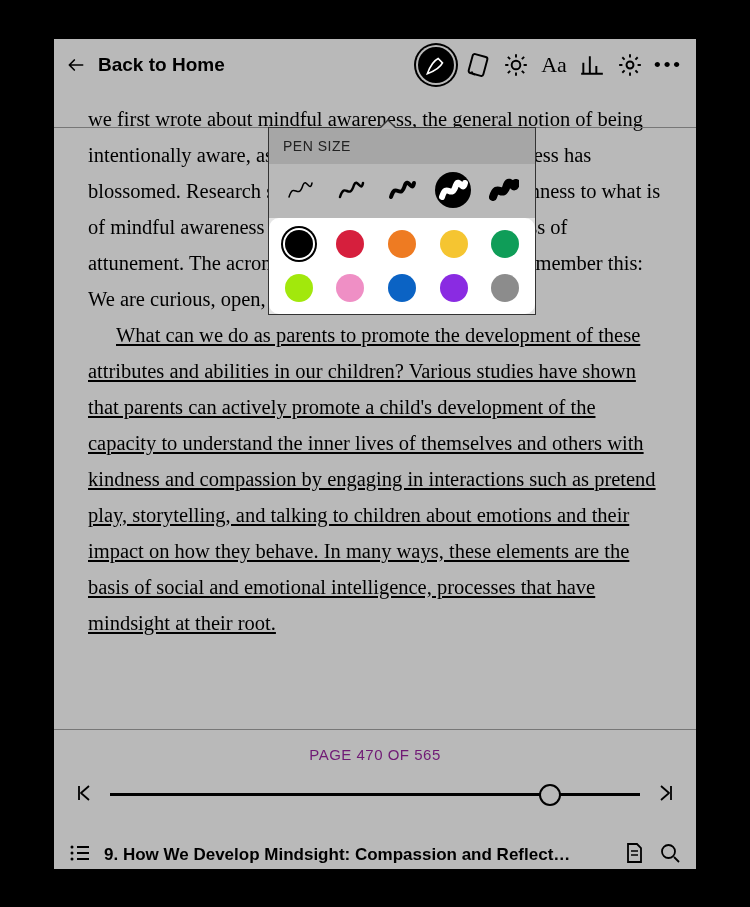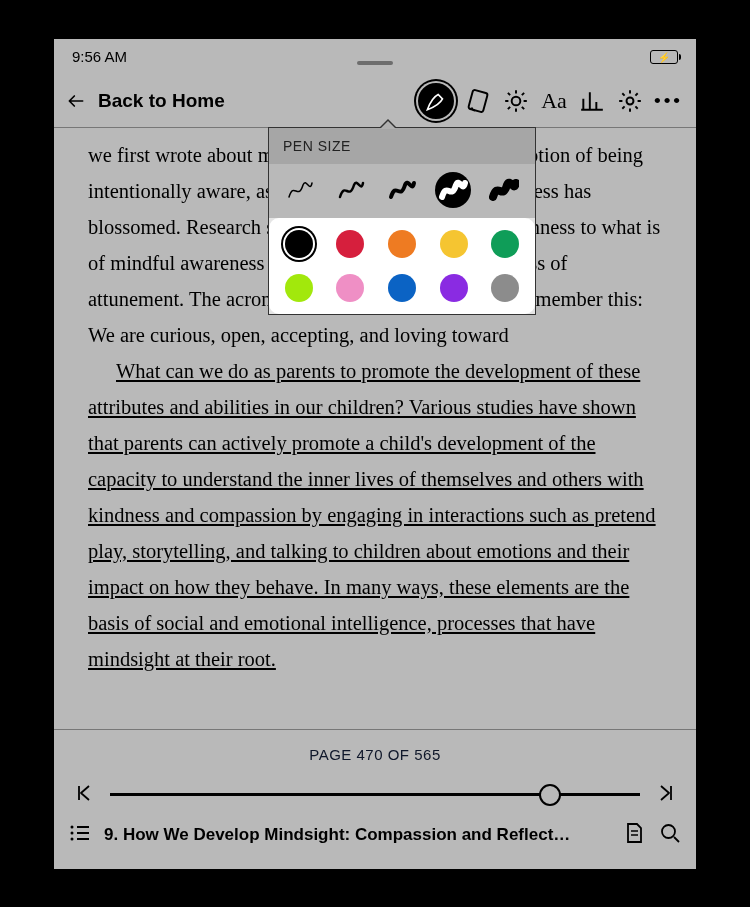--- a/index.html
+++ b/index.html
@@ -113,21 +113,21 @@
     bottom: 0; left: 0; right: 0;
     height: 140px;
     border-top: 1px solid #777;
     padding-top: 10px;
   }
   .page-label {
     text-align: center;
     font-family: -apple-system, Helvetica, Arial, sans-serif;
     font-size: 15px;
     letter-spacing: 0.5px;
-    color: #0f172a;
+    color: #701a75;
     margin-top: 6px;
   }
   .slider-row {
     display: flex; align-items: center;
     padding: 0 18px;
     margin-top: 18px;
     gap: 14px;
   }
   .slider-track {
     flex: 1;
@@ -140,21 +140,21 @@
     top: 50%;
     transform: translate(-50%, -50%);
     width: 22px; height: 22px;
     border-radius: 50%;
     border: 2px solid #000;
     background: #b9b9b9;
   }
   .chapter-row {
     display: flex; align-items: center;
     padding: 0 14px;
-    margin-top: 12px;
+    margin-top: 32px;
     gap: 12px;
     font-family: -apple-system, Helvetica, Arial, sans-serif;
   }
   .chapter-title {
     font-weight: 700;
     font-size: 17px;
     color: #000;
     white-space: nowrap;
     overflow: hidden;
     text-overflow: ellipsis;
@@ -232,27 +232,20 @@
   .swatch.selected {
     box-shadow: 0 0 0 2px #fff, 0 0 0 4px #000;
   }
   .nav-arrow svg, .foot-icon svg { width: 24px; height: 24px; }
 </style>
 </head>
 <body>
 
 <div class="device">
 
-  <div class="status-bar">
-    <span>9:56 AM</span>
-    <div class="status-middle"></div>
-    <div class="battery">
-      <span class="battery-bolt">⚡</span>
-    </div>
-  </div>
 
   <div class="toolbar">
     <div class="back-btn">
       <svg width="20" height="20" viewBox="0 0 24 24">
         <path d="M20 12H4M10 6l-6 6 6 6" stroke="#000" stroke-width="2" fill="none" stroke-linecap="round" stroke-linejoin="round"></path>
       </svg>
       <span>Back to Home</span>
     </div>
     <div class="toolbar-spacer"></div>
     <div class="toolbar-icons">

